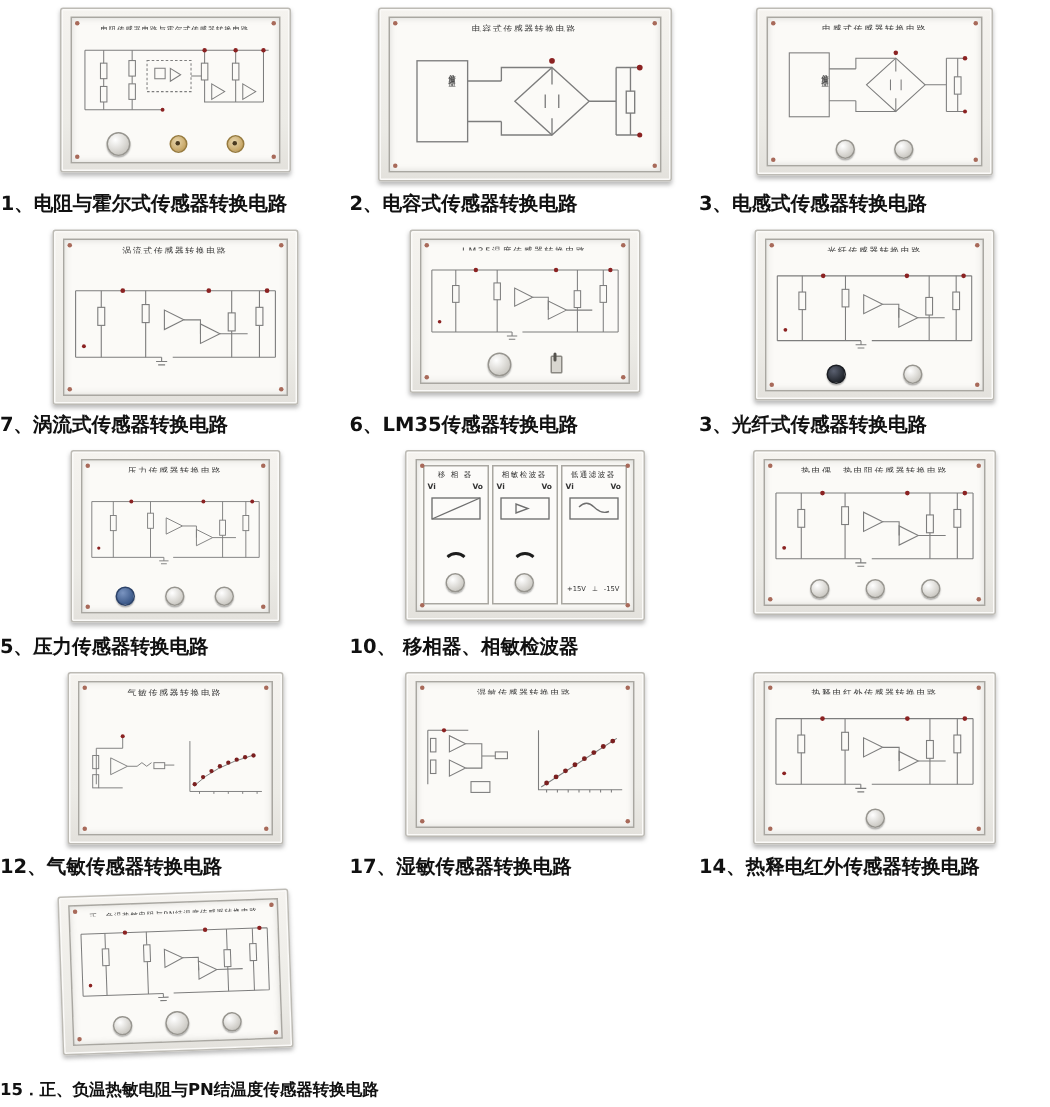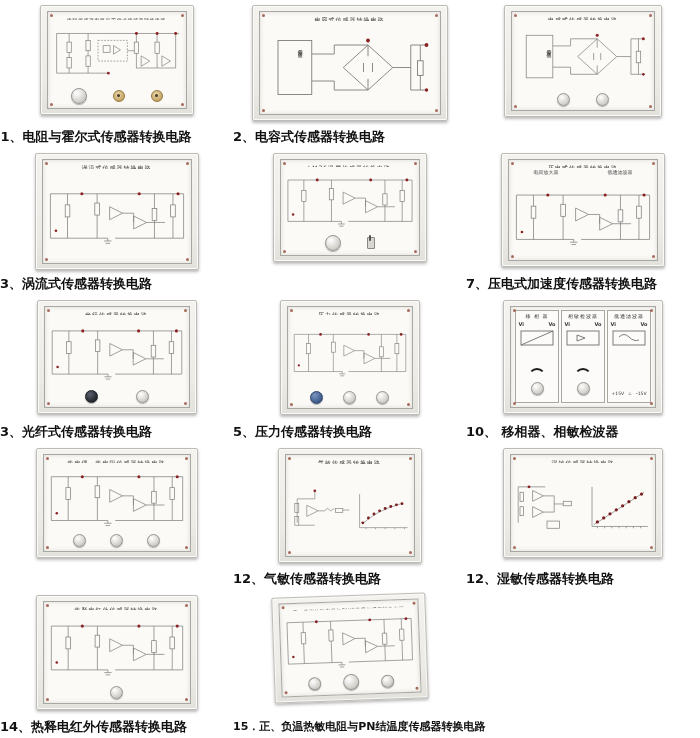--- a/index.html
+++ b/index.html
@@ -236,77 +236,60 @@
         <span class="vlabel" style="left:24%;top:34%">信号发生器</span>
         <svg class="sch" preserveAspectRatio="none">
             <use href="#sch-bridge"></use>
           </svg>
         <div class="knob-row">
           <span class="knob"></span>
           <span class="knob"></span>
         </div>
       </div>
     </div>
+    <div class="caption">3、电感式传感器转换电路</div>
   </div>
 
 
   <div class="cell">
     <div class="board" style="width:162px;height:115px">
       <div class="b-inner">
         <span class="dot-tl"></span>
           <span class="dot-tr"></span>
           <span class="dot-bl"></span>
           <span class="dot-br"></span>
         <div class="b-title">涡流式传感器转换电路</div>
         <svg class="sch" preserveAspectRatio="none">
             <use href="#sch-opamp"></use>
           </svg>
       </div>
     </div>
-    <div class="caption">3、涡流式传感器转换电路</div>
+    <div class="caption">7、涡流式传感器转换电路</div>
   </div>
 
   <div class="cell">
     <div class="board" style="width:152px;height:107px">
       <div class="b-inner">
         <span class="dot-tl"></span>
           <span class="dot-tr"></span>
           <span class="dot-bl"></span>
           <span class="dot-br"></span>
         <div class="b-title">LM35温度传感器转换电路</div>
         <svg class="sch" preserveAspectRatio="none">
             <use href="#sch-opamp"></use>
           </svg>
         <div class="knob-row">
           <span class="knob k-lg"></span>
           <span class="toggle"></span>
         </div>
       </div>
     </div>
-  </div>
-
-  <div class="cell">
-    <div class="board" style="width:162px;height:112px">
-      <div class="b-inner">
-        <span class="dot-tl"></span>
-          <span class="dot-tr"></span>
-          <span class="dot-bl"></span>
-          <span class="dot-br"></span>
-        <div class="b-title">压电式传感器转换电路</div>
-        <div class="sub-row">
-          <span>电荷放大器</span>
-          <span>低通滤波器</span>
-        </div>
-        <svg class="sch" preserveAspectRatio="none">
-            <use href="#sch-opamp"></use>
-          </svg>
-      </div>
-    </div>
-    <div class="caption">7、压电式加速度传感器转换电路</div>
-  </div>
+    <div class="caption">6、LM35传感器转换电路</div>
+  </div>
+
 
   <div class="cell">
     <div class="board" style="width:158px;height:112px">
       <div class="b-inner">
         <span class="dot-tl"></span>
           <span class="dot-tr"></span>
           <span class="dot-bl"></span>
           <span class="dot-br"></span>
         <div class="b-title">光纤传感器转换电路</div>
         <svg class="sch" preserveAspectRatio="none">
@@ -441,21 +424,21 @@
         <span class="dot-tl"></span>
           <span class="dot-tr"></span>
           <span class="dot-bl"></span>
           <span class="dot-br"></span>
         <div class="b-title">湿敏传感器转换电路</div>
         <svg class="sch" preserveAspectRatio="none">
             <use href="#sch-line"></use>
           </svg>
       </div>
     </div>
-    <div class="caption">12、湿敏传感器转换电路</div>
+    <div class="caption">17、湿敏传感器转换电路</div>
   </div>
 
   <div class="cell">
     <div class="board" style="width:160px;height:113px">
       <div class="b-inner">
         <span class="dot-tl"></span>
           <span class="dot-tr"></span>
           <span class="dot-bl"></span>
           <span class="dot-br"></span>
         <div class="b-title">热释电红外传感器转换电路</div>

